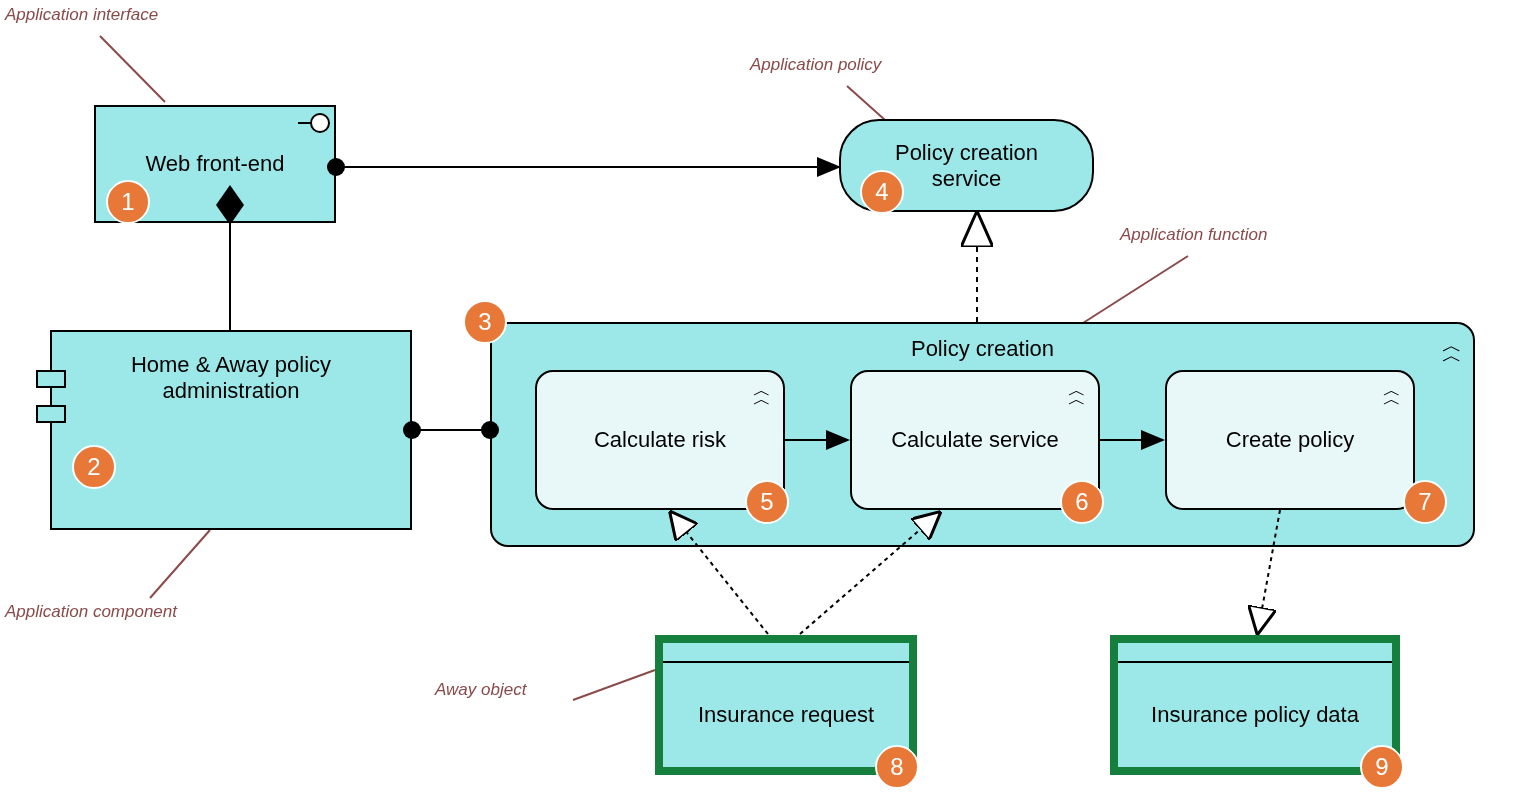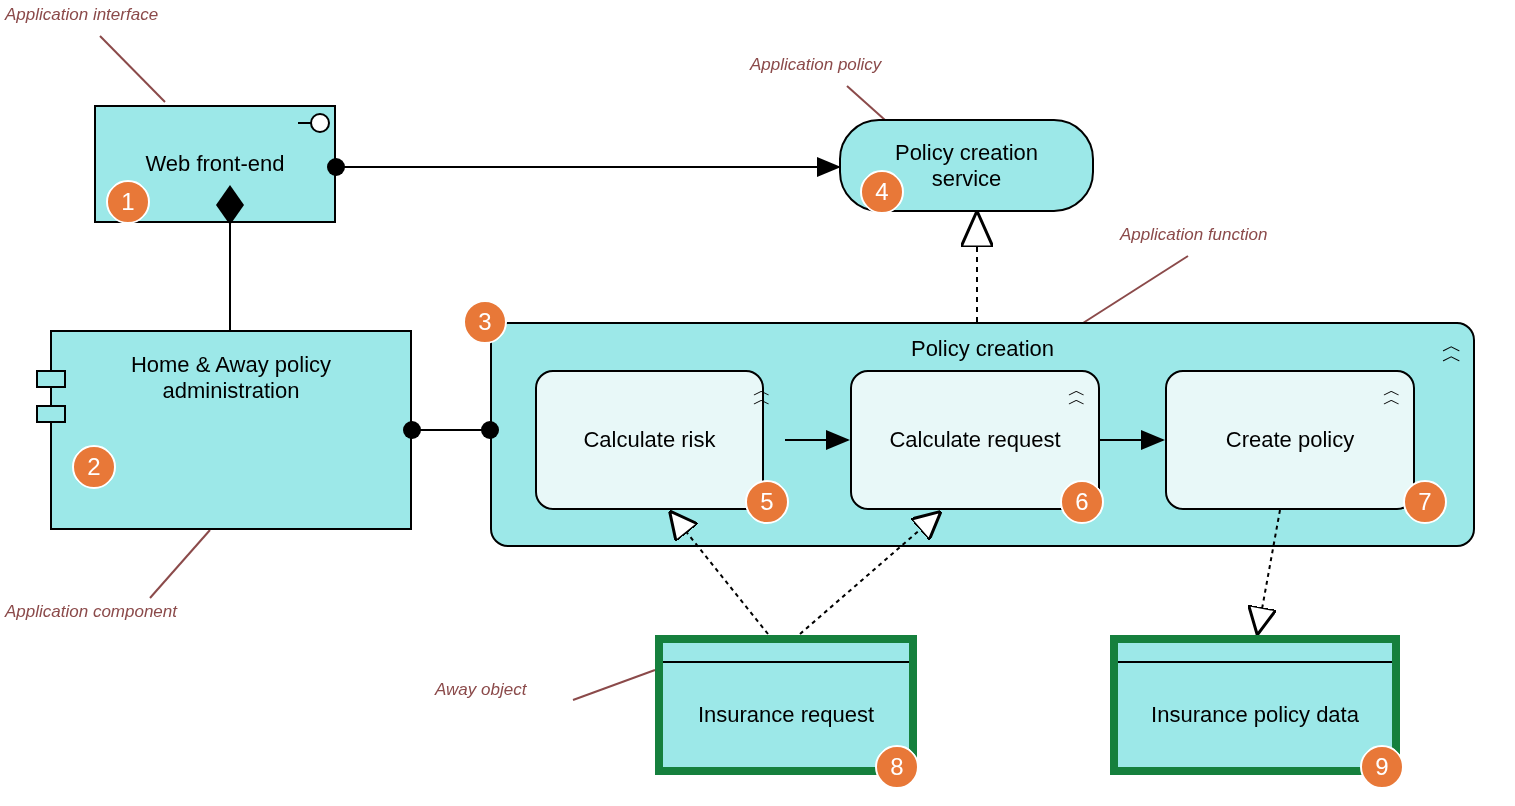--- a/index.html
+++ b/index.html
@@ -146,27 +146,27 @@
   <span>Home &amp; Away policy administration</span>
 </div>
 <div class="component-notch" style="left:36px; top:370px;"></div>
 <div class="component-notch" style="left:36px; top:405px;"></div>
 
 <div class="box function-box" style="left:490px; top:322px; width:985px; height:225px; justify-content:flex-start; align-items:flex-start;">
   <span style="position:absolute; top:12px; left:0; right:0; text-align:center;">Policy creation</span>
 </div>
 <div class="chevron-icon" style="left:1442px; top:340px; font-size:20px; letter-spacing:-2px;">︿<br>︿</div>
 
-<div class="function-inner" style="left:535px; top:370px; width:229px; height:140px;">
+<div class="function-inner" style="left:535px; top:370px; width:250px; height:140px;">
   <span style="padding:0 30px;">Calculate risk</span>
 </div>
 <div class="chevron-icon" style="left:753px; top:386px; font-size:18px;">︿<br>︿</div>
 
 <div class="function-inner" style="left:850px; top:370px; width:250px; height:140px;">
-  <span style="padding:0 30px;">Calculate request</span>
+  <span style="padding:0 30px;">Calculate service</span>
 </div>
 <div class="chevron-icon" style="left:1068px; top:386px; font-size:18px;">︿<br>︿</div>
 
 <div class="function-inner" style="left:1165px; top:370px; width:250px; height:140px;">
   <span style="padding:0 30px;">Create policy</span>
 </div>
 <div class="chevron-icon" style="left:1383px; top:386px; font-size:18px;">︿<br>︿</div>
 
 <div class="data-box" style="left:655px; top:635px; width:262px; height:140px;">
   <div class="data-box-header"></div>

